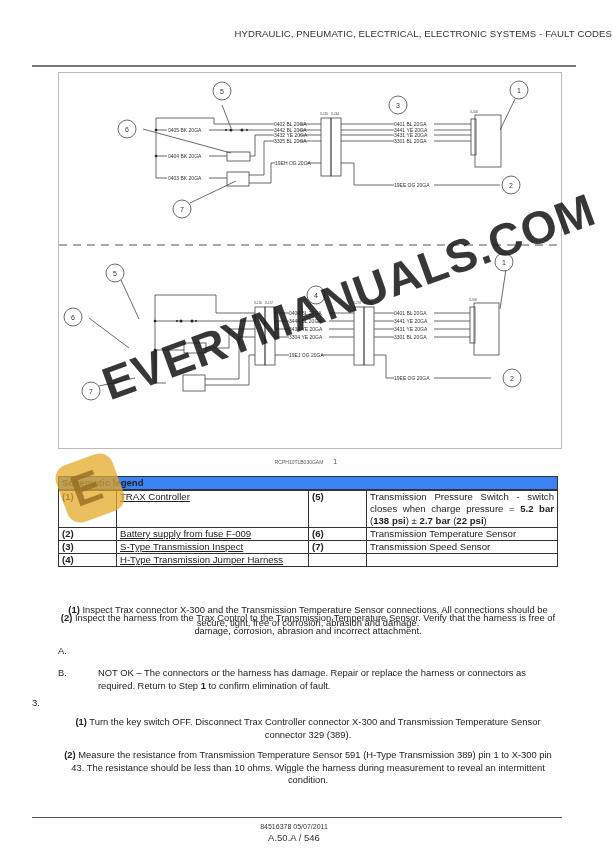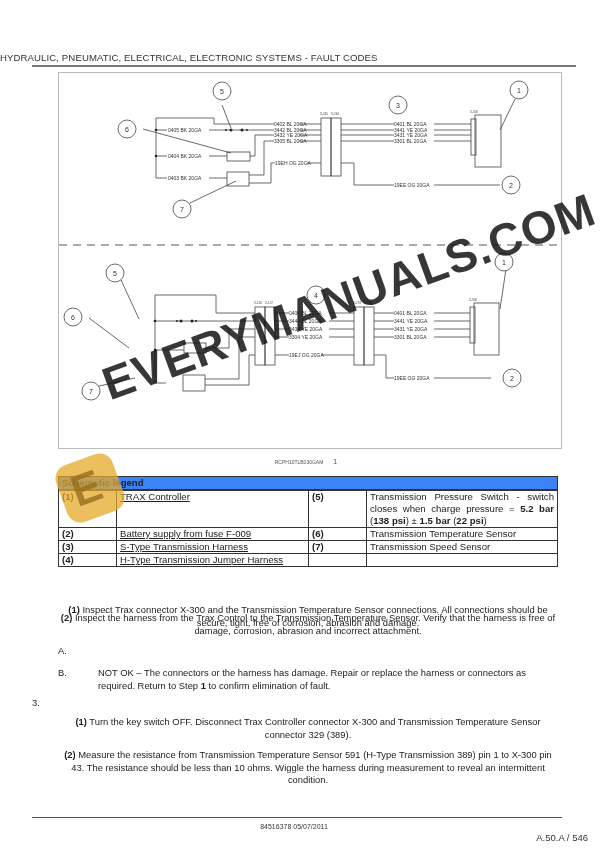--- a/index.html
+++ b/index.html
@@ -1,36 +1,36 @@
 <!DOCTYPE html>
 <html><head>
 <meta charset="utf-8">
 <style>
   html,body{margin:0;padding:0;background:#fff;}
   body{width:612px;height:864px;position:relative;overflow:hidden;font-family:"Liberation Sans",sans-serif;color:#222;}
-  .header-title{position:absolute;top:28px;left:0;width:612px;text-align:left;font-size:9.6px;letter-spacing:0.1px;color:#333;margin-top:24px;}
+  .header-title{position:absolute;top:28px;left:0;width:612px;text-align:right;font-size:9.6px;letter-spacing:0.1px;color:#333;}
   .header-rule{position:absolute;top:65px;left:32px;width:544px;height:2px;background:#777;}
   .figure{position:absolute;top:72px;left:58px;width:502px;height:375px;border:1px solid #bbb;}
   .figure svg{position:absolute;left:0;top:0;}
   .fig-caption{position:absolute;top:458px;left:0;width:612px;text-align:center;font-size:5px;color:#555;}
   .fig-caption .num{font-size:7px;margin-left:10px;}
   table.legend{position:absolute;top:476px;left:58px;width:500px;border-collapse:collapse;font-size:9.6px;}
   table.legend td{border:1px solid #333;padding:0 3px;vertical-align:top;line-height:12px;}
   table.legend .hdr td{background:#3b82f6;font-weight:bold;border-bottom:2px solid #333;}
   table.legend td.n{width:51px;font-weight:bold;}
   table.legend td.d1{width:185px;text-decoration:underline;}
   table.legend td.n2{width:51px;font-weight:bold;}
   .just{text-align:justify;}
   .body-text{position:absolute;left:37px;width:520px;font-size:9.4px;line-height:12.5px;color:#222;}
   .body-text p{margin:0;text-align:center;}
   .step{display:flex;}
   .step .lbl{width:40px;flex-shrink:0;}
   .footer-rule{position:absolute;top:817px;left:32px;width:530px;height:1px;background:#555;}
   .footer-doc{position:absolute;top:823px;left:0;width:588px;text-align:center;font-size:7px;color:#333;}
-  .footer-page{position:absolute;top:832px;left:0;width:588px;text-align:right;font-size:9.5px;color:#333;}
+  .footer-page{position:absolute;top:832px;left:0;width:588px;text-align:center;font-size:9.5px;color:#333;}
   .wm{position:absolute;left:95px;top:360px;font-family:"Liberation Sans",sans-serif;font-weight:bold;font-size:46px;color:rgba(20,20,20,0.85);transform:rotate(-20deg);transform-origin:left top;letter-spacing:1px;white-space:nowrap;pointer-events:none;}
   .logo{position:absolute;left:60px;top:458px;width:60px;height:60px;border-radius:14px;background:rgba(230,170,40,0.75);transform:rotate(-20deg);pointer-events:none;}
   .logo span{position:absolute;left:12px;top:4px;font-size:44px;font-weight:bold;color:rgba(150,110,30,0.8);}
   .wire-lbl{font-size:5px;fill:#333;font-family:"Liberation Sans",sans-serif;}
   .pin-lbl{font-size:3px;fill:#444;font-family:"Liberation Sans",sans-serif;}
   .callout{font-size:7px;fill:#333;font-family:"Liberation Sans",sans-serif;}
 </style>
 </head>
 <body>
 
@@ -215,31 +215,31 @@
 
 <table class="legend">
   <tbody>
       <tr class="hdr">
         <td colspan="4">Schematic legend</td>
       </tr>
   <tr>
     <td class="n">(1)</td>
     <td class="d1">TRAX Controller</td>
     <td class="n2">(5)</td>
-    <td class="just"><span>Transmission Pressure Switch - switch closes when charge pressure = </span><b>5.2 bar</b><span> (</span><b>138 psi</b><span>) ± </span><b>1.5 bar</b><span> (</span><b>22 psi</b><span>)</span></td>
+    <td class="just"><span>Transmission Pressure Switch - switch closes when charge pressure = </span><b>5.2 bar</b><span> (</span><b>138 psi</b><span>) ± </span><b>2.7 bar</b><span> (</span><b>22 psi</b><span>)</span></td>
   </tr>
   <tr>
     <td class="n">(2)</td>
     <td class="d1">Battery supply from fuse F-009</td>
     <td class="n2">(6)</td>
     <td>Transmission Temperature Sensor</td>
   </tr>
   <tr>
     <td class="n">(3)</td>
-    <td class="d1">S-Type Transmission Harness</td>
+    <td class="d1">S-Type Transmission Inspect</td>
     <td class="n2">(7)</td>
     <td>Transmission Speed Sensor</td>
   </tr>
   <tr>
     <td class="n">(4)</td>
     <td class="d1">H-Type Transmission Jumper Harness</td>
     <td class="n2"></td>
     <td></td>
   </tr>
 </tbody>

